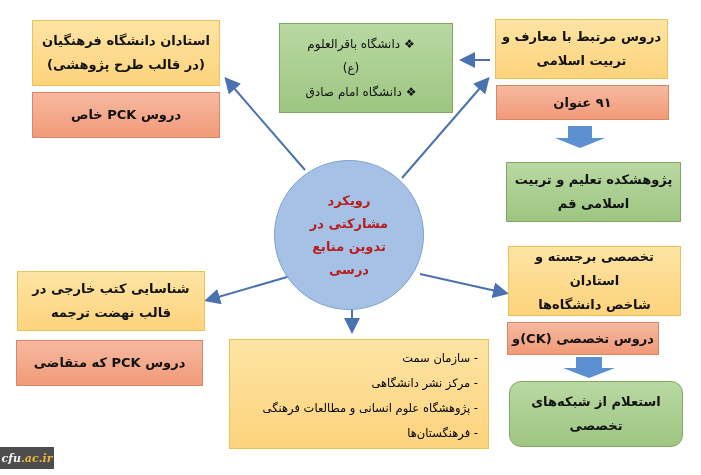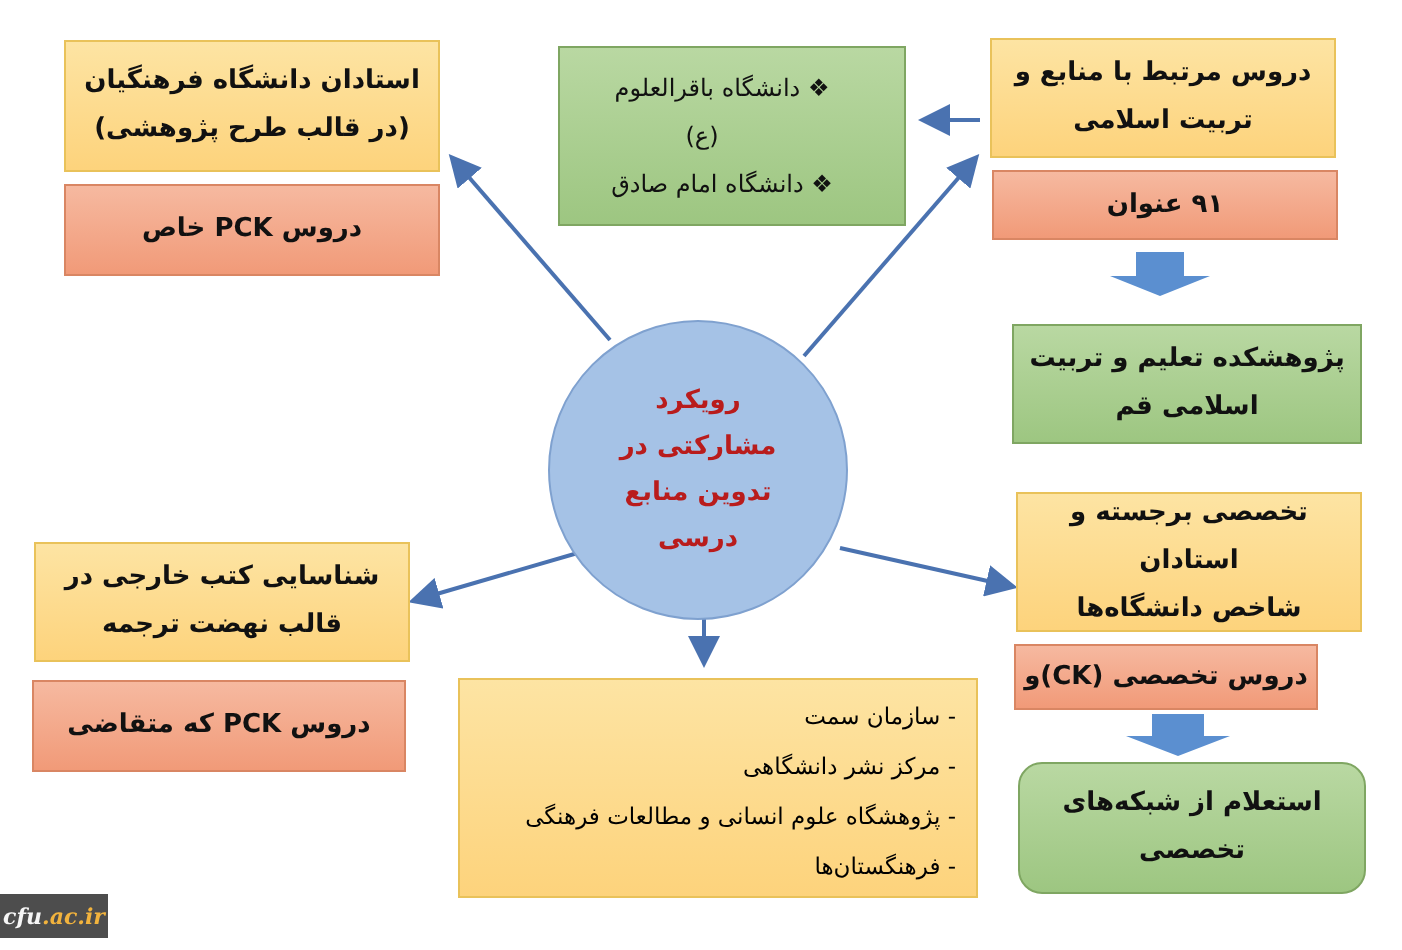--- a/index.html
+++ b/index.html
@@ -58,21 +58,21 @@
 <div class="box green plain" style="left:279px;top:23px;width:174px;height:90px;">
   <div class="bullets">
     <div><span>❖</span> <span>دانشگاه باقرالعلوم</span></div>
     <div style="padding-right:20px;">(ع)</div>
     <div><span>❖</span> <span>دانشگاه امام صادق</span></div>
   </div>
 </div>
 
 <div class="box yellow" style="left:495px;top:19px;width:173px;height:60px;">
   <div>
-      <div>دروس مرتبط با منابع و</div>
+      <div>دروس مرتبط با معارف و</div>
       <div>تربیت اسلامی</div>
     </div>
 </div>
 <div class="box salmon" style="left:496px;top:85px;width:173px;height:35px;">
   <span>۹۱ عنوان</span>
 </div>
 <div class="box green" style="left:506px;top:162px;width:175px;height:60px;">
   <div>
       <div>پژوهشکده تعلیم و تربیت</div>
       <div>اسلامی قم</div>

